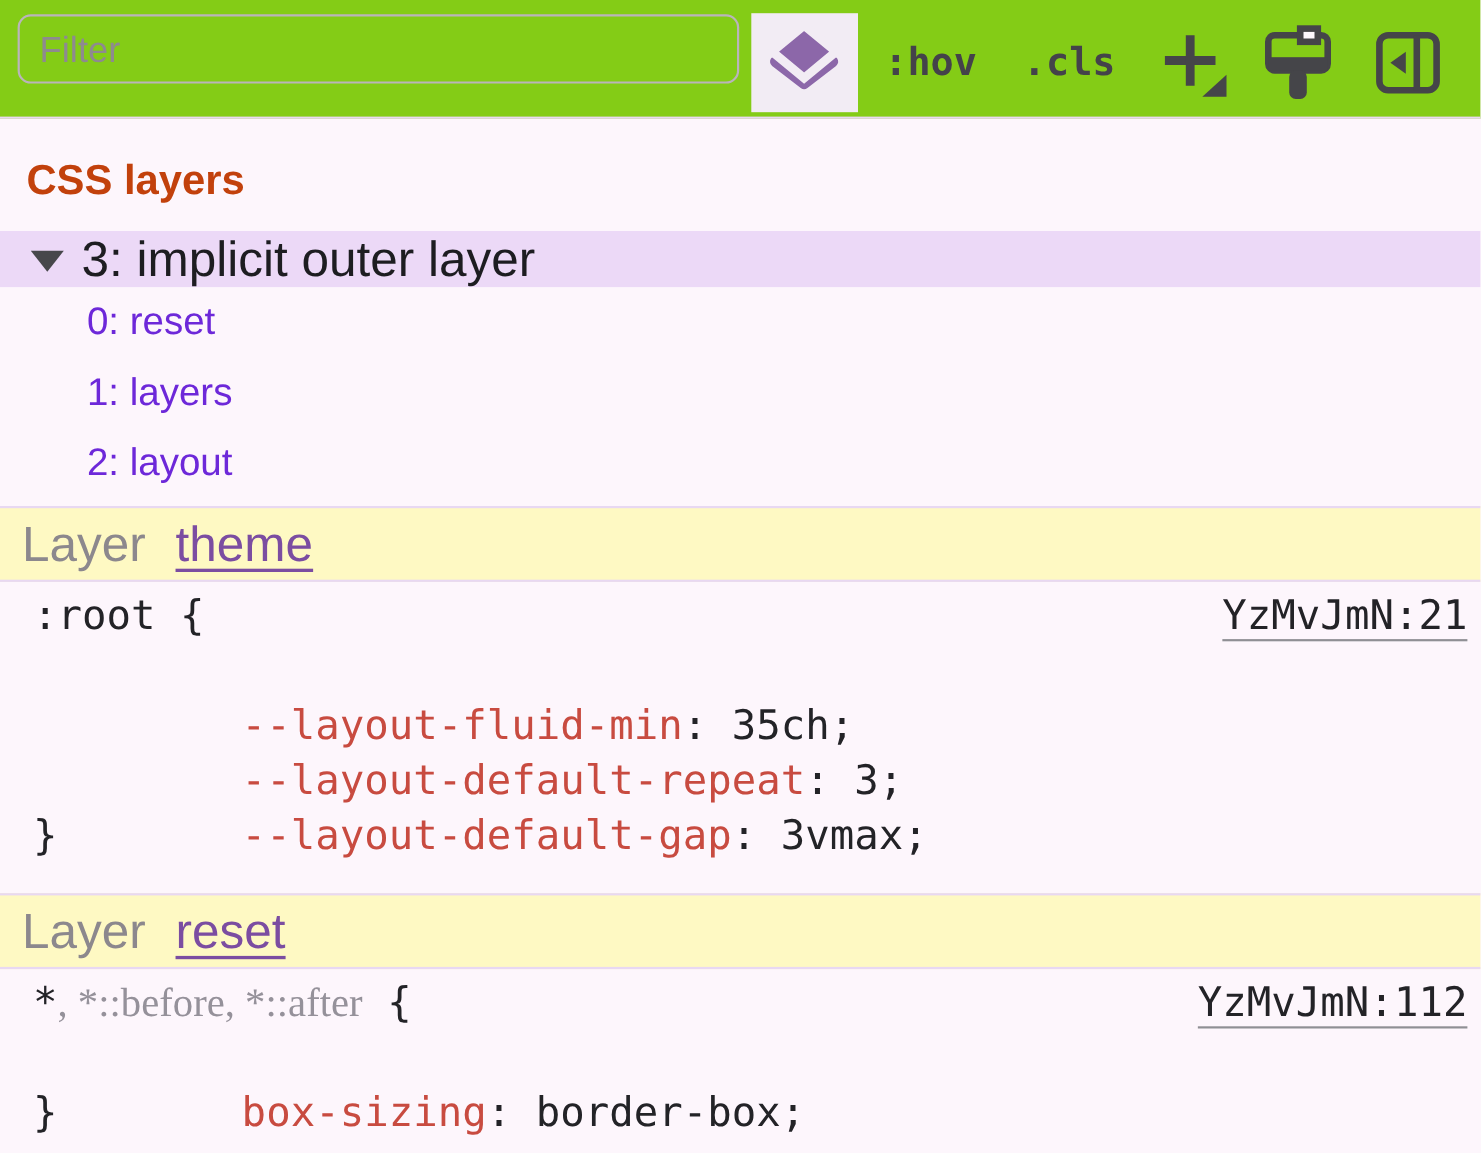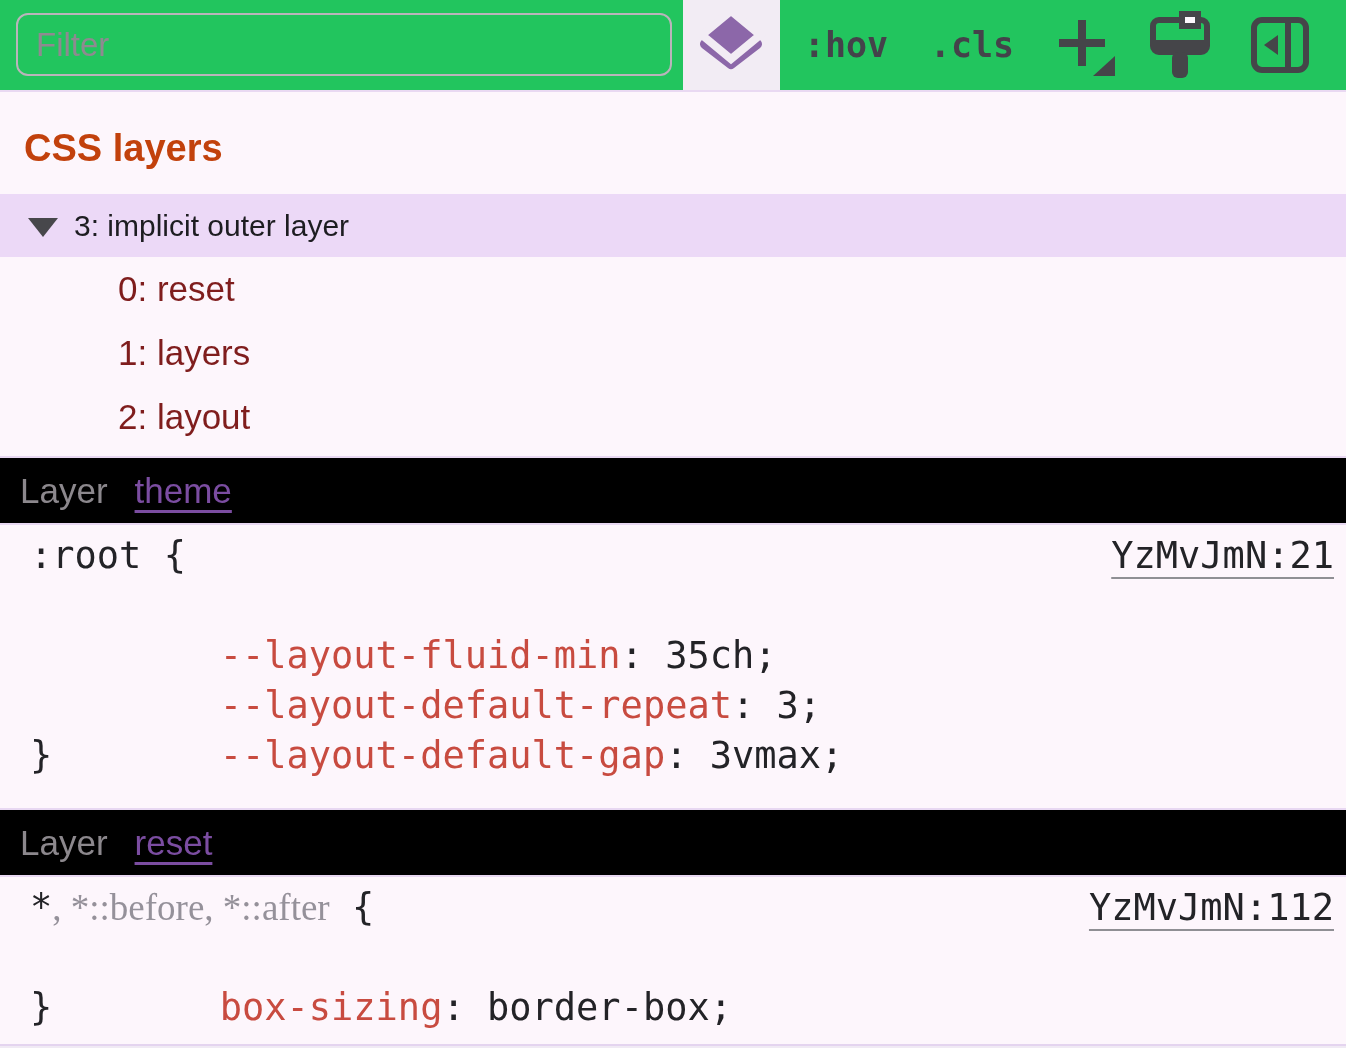--- a/index.html
+++ b/index.html
@@ -7,36 +7,36 @@
   body {
     font-family:"Liberation Sans", sans-serif;
     background:#fdf6fc;
     overflow:hidden;
     color:#1d1d21;
   }
 
   
   .toolbar {
     position:relative;
-    height:92px;
-    background:#22c55e;
+    height:108px;
+    background:#84cc16;
     border-bottom:2px solid #e9d9f2;
   }
   .filter-input {
     position:absolute; left:16px; top:13px;
     width:656px; height:63px;
     border:2px solid #bab4bb; border-radius:12px;
     background:transparent;
     font-family:"Liberation Sans", sans-serif;
     font-size:33px; color:#333;
     padding:0 18px; outline:none;
   }
   .filter-input::placeholder { color:#8e8a90; }
   .tb-btn {
-    position:absolute; top:0; height:90px;
+    position:absolute; top:12px; height:90px;
     display:flex; align-items:center; justify-content:center;
     background:none; border:none; cursor:pointer;
   }
   .layers-btn { left:683px; width:97px; background:#f2ecf4; }
   .txt-btn {
     font-family:"DejaVu Sans Mono", monospace;
     font-weight:700; font-size:35px; color:#44424a;
   }
   .hov-btn  { left:796px;  width:100px; }
   .cls-btn  { left:922px;  width:100px; }
@@ -45,50 +45,49 @@
   .dock-btn { left:1240px; width:80px; }
 
   
   .panel-title {
     font-size:38px; font-weight:700; color:#c2410c;
     margin:34px 0 0 24px; line-height:44px;
   }
 
   .tree { margin-top:24px; }
   .tree-row-selected {
-    height:63px; background:#ecd9f7;
+    height:51px; background:#ecd9f7;
     display:flex; align-items:center;
     padding-left:28px;
-    font-size:30px; color:#1d1d21;
+    font-size:45px; color:#1d1d21;
     cursor:pointer;
   }
   .expander {
     width:0; height:0;
     border-left:15px solid transparent;
     border-right:15px solid transparent;
     border-top:19px solid #47474b;
     margin-right:16px; margin-top:4px;
     cursor:pointer;
   }
   .tree-child {
     height:64px; line-height:64px;
     padding-left:79px;
-    font-size:35px; color:#7f1d1d;
-    cursor:pointer;
-    margin-left:39px;
+    font-size:35px; color:#6d28d9;
+    cursor:pointer;
   }
 
   .section-header {
     height:69px;
-    background:#000000;
+    background:#fef9c3;
     border-top:2px solid #e8d8f2;
     border-bottom:2px solid #e8d8f2;
     display:flex; align-items:center;
     padding-left:20px;
-    font-size:35px; color:#8c888d;
+    font-size:45px; color:#8c888d;
     margin-top:7px;
   }
   .layer-link {
     color:#7b4da1; margin-left:27px;
     text-decoration:underline;
     text-decoration-thickness:3px;
     text-underline-offset:7px;
     cursor:pointer;
   }
 

